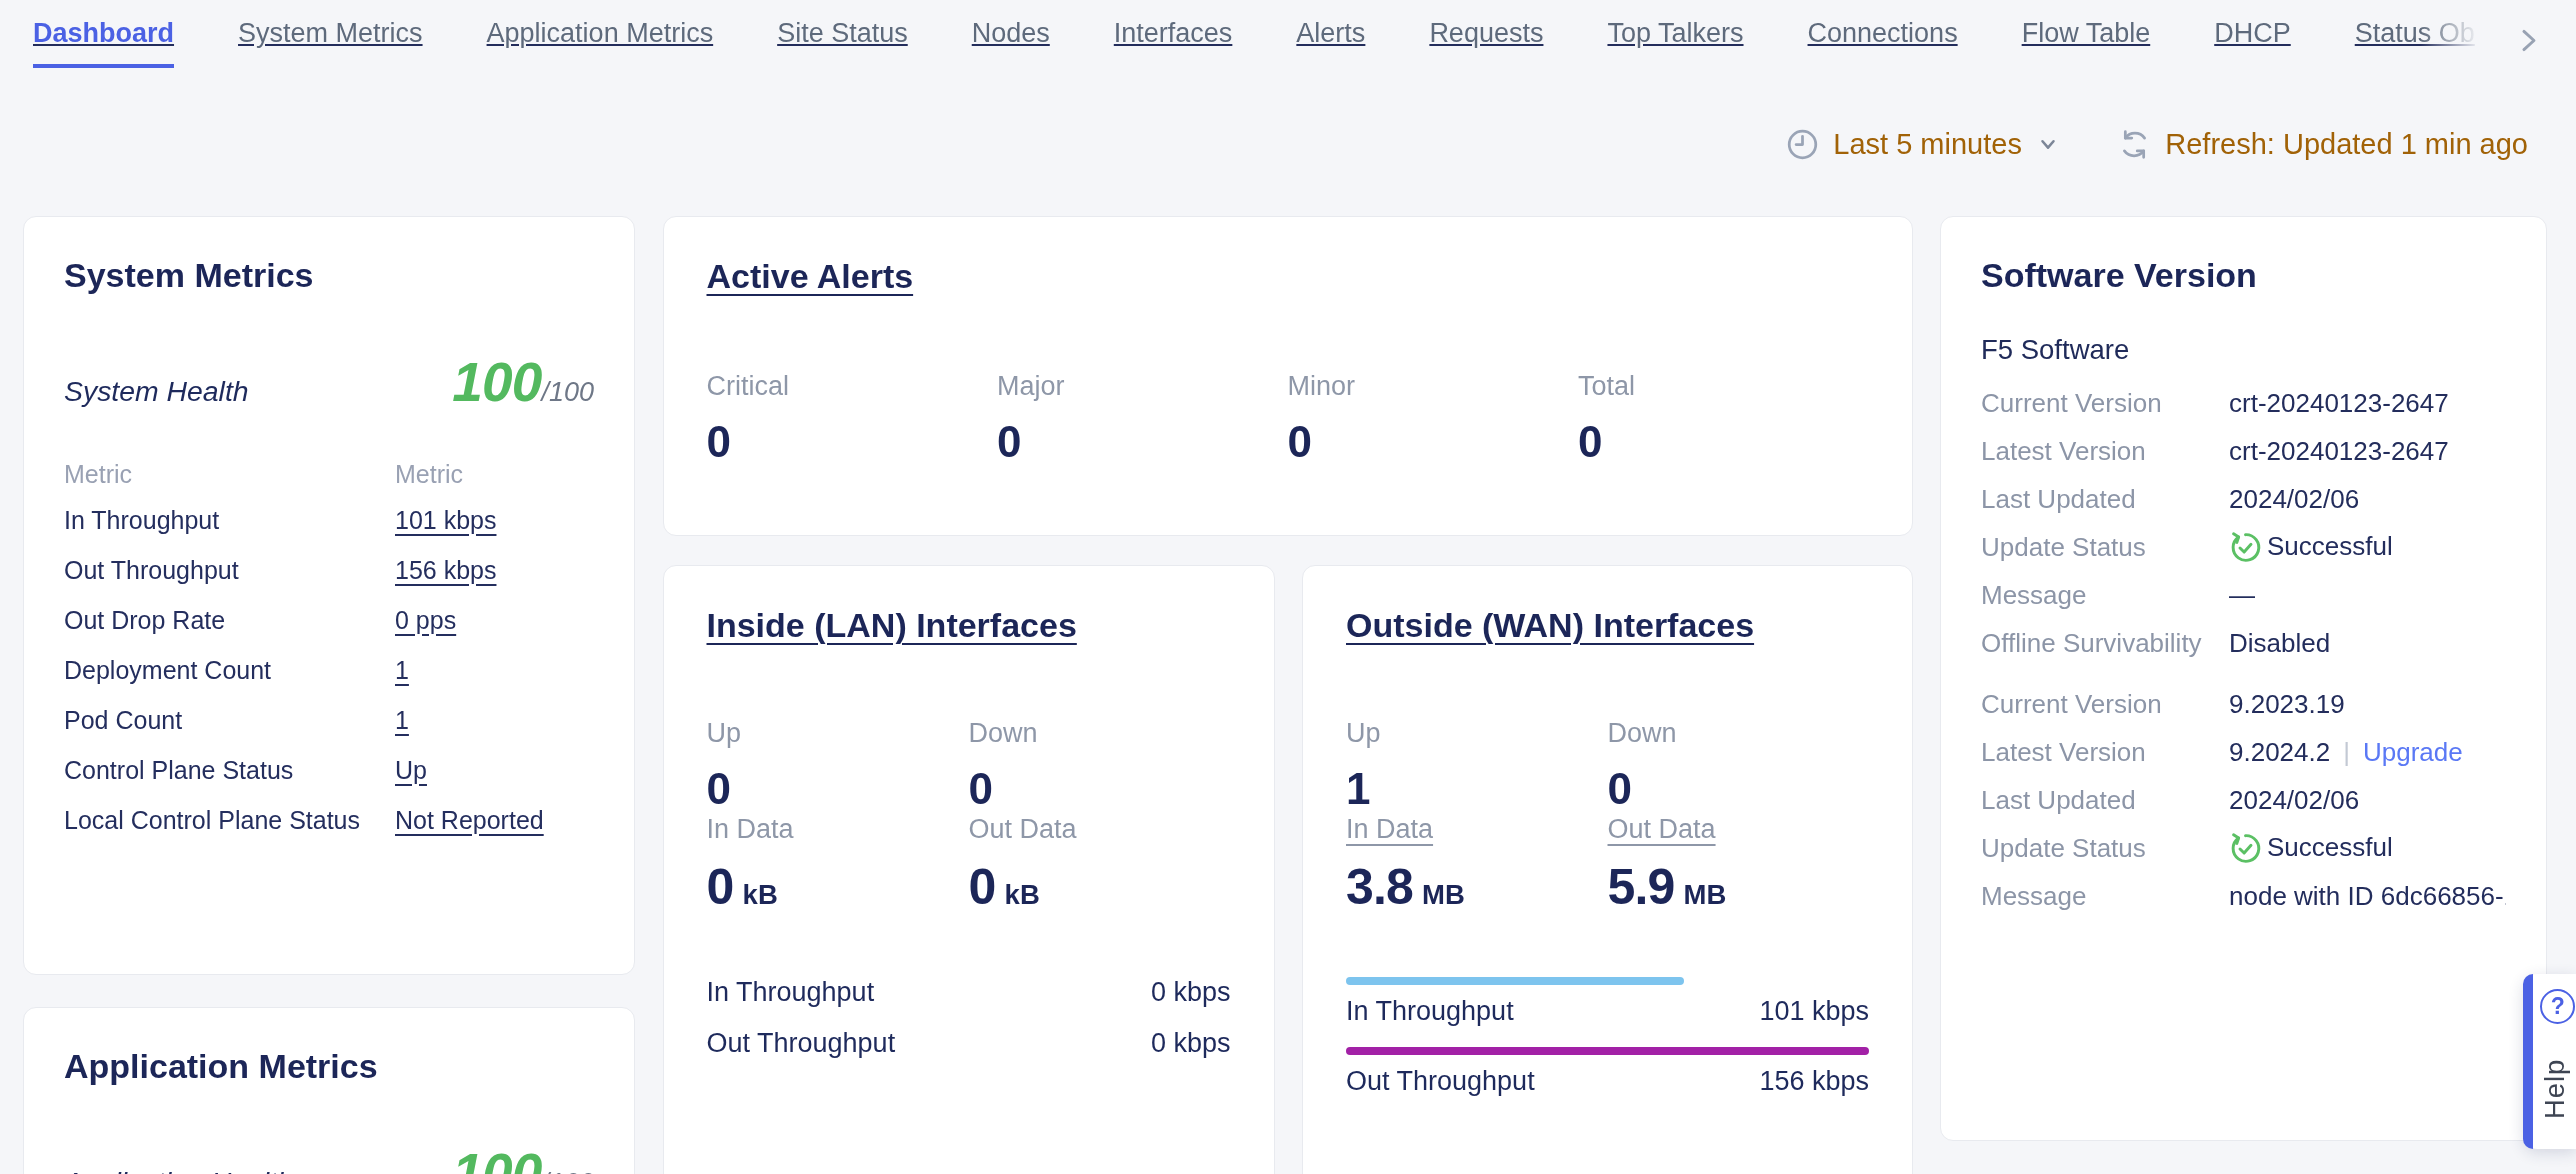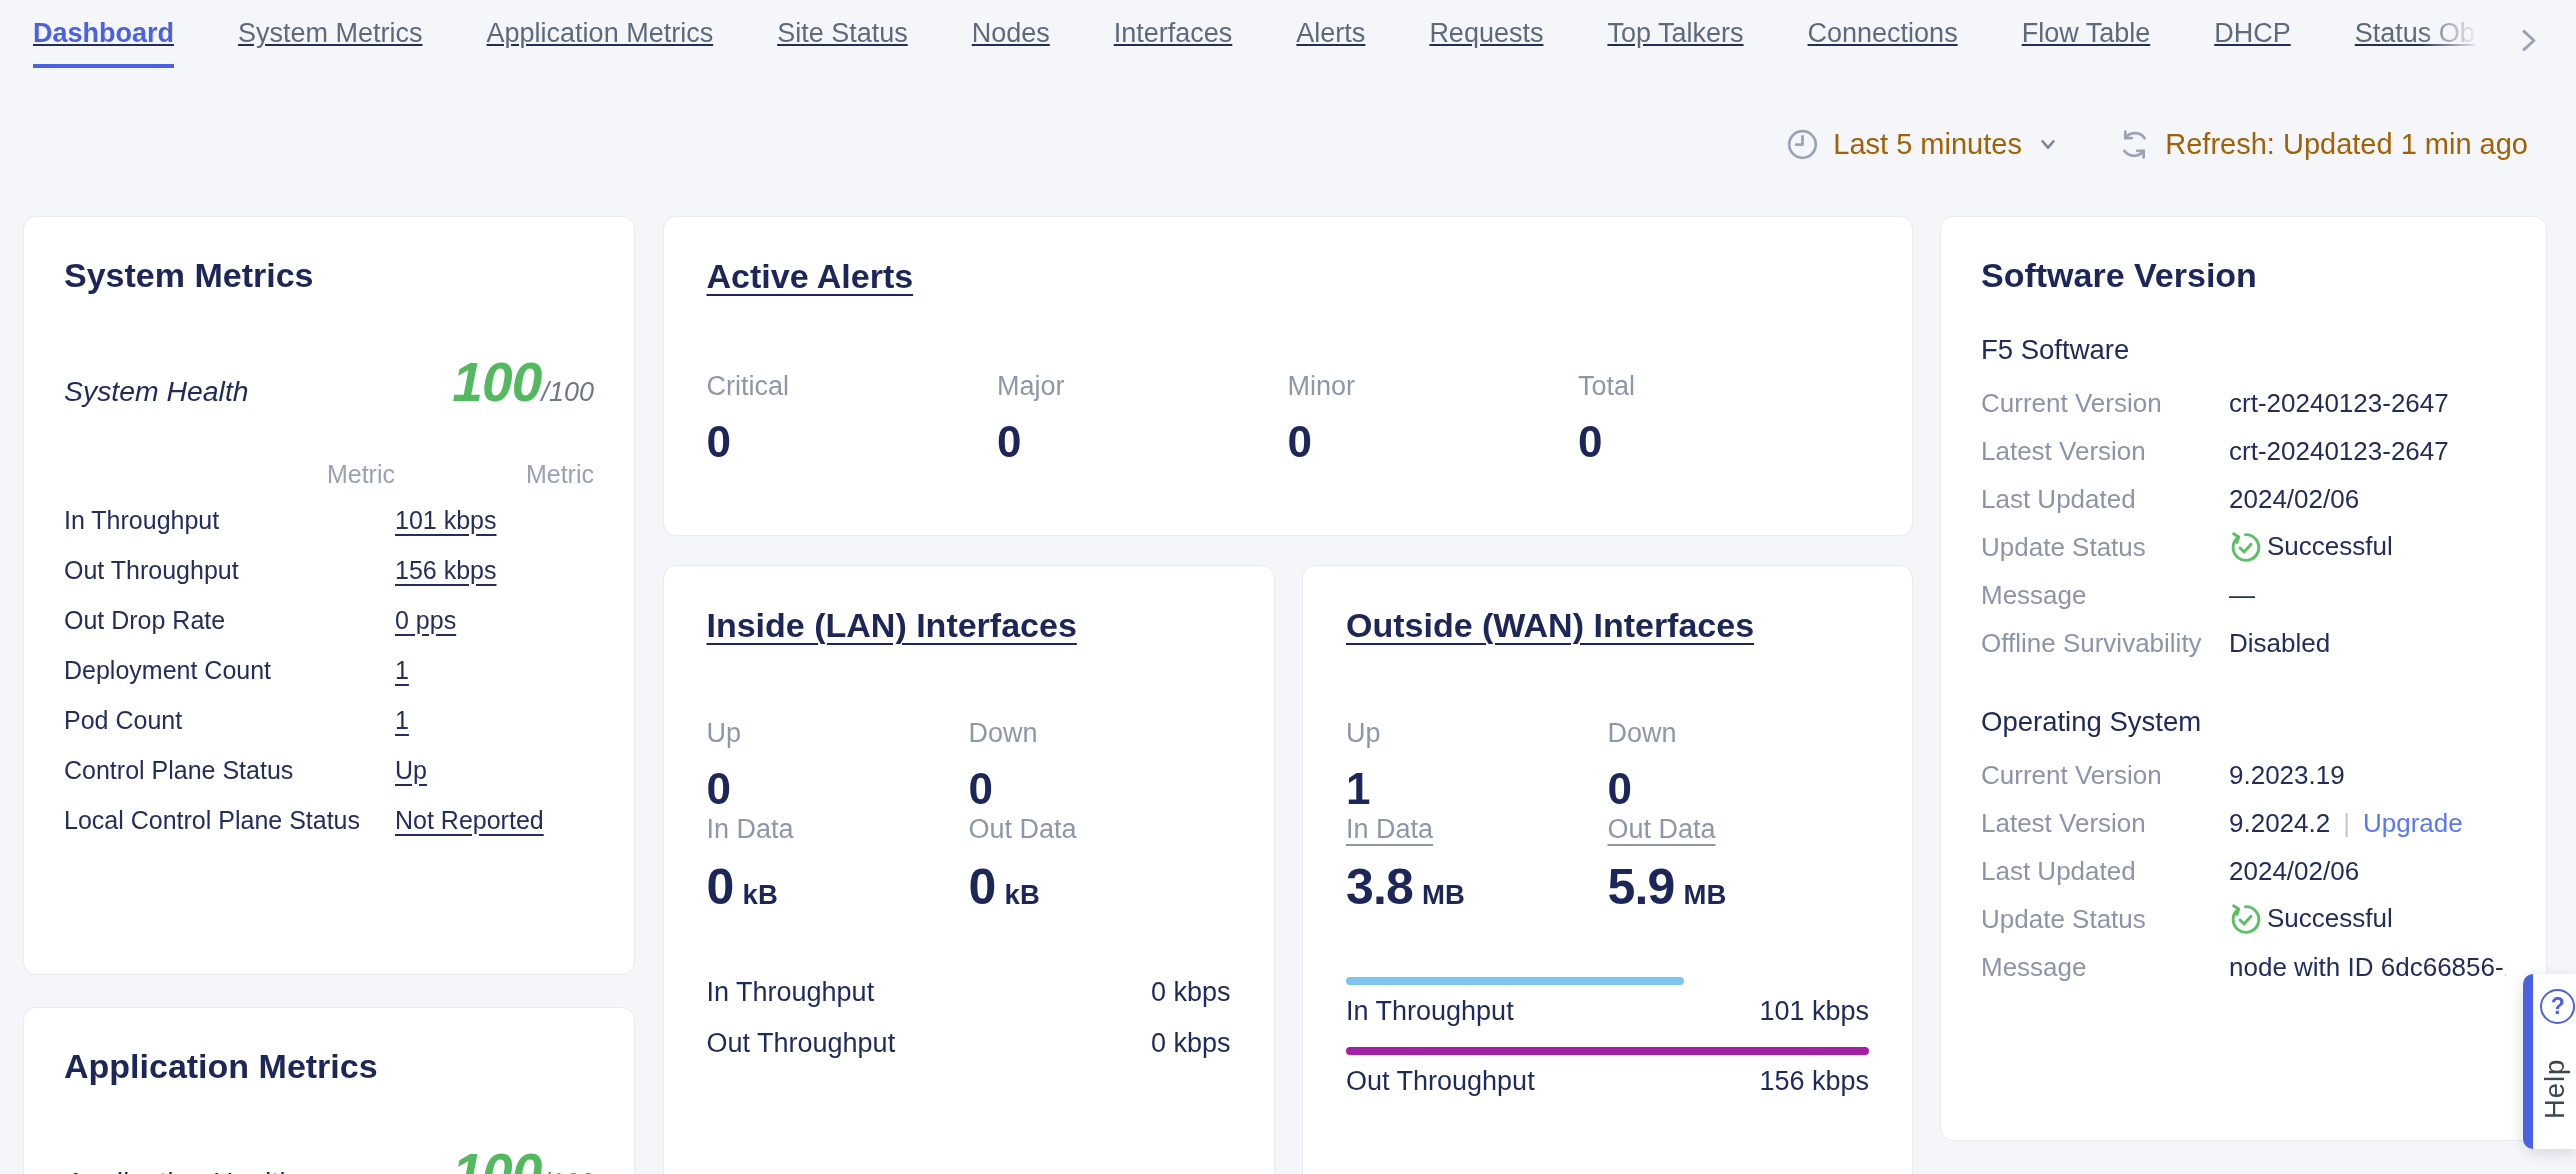--- a/index.html
+++ b/index.html
@@ -33,21 +33,21 @@
     text-decoration-thickness:1.8px; cursor:pointer; }
   
   .sm-card { height:759px; margin-bottom:32px; }
   .am-card { height:294px; }
   .health-row { display:flex; justify-content:space-between; align-items:baseline; margin-top:55px;font-style:italic; }
   .health-label { font-size:28.4px; color:#1E2A5C; }
   .health-score { font-size:55px; font-weight:700; color:#53B95F; letter-spacing:-0.9px; }
   .health-denom { font-size:27px; color:#6E7787; font-weight:400; }
   .m-table { margin-top:39px; }
   .m-row { display:grid; grid-template-columns:331px 1fr; align-items:center; height:50px; }
-  .m-head { height:42px;text-align:right; }
+  .m-head { height:42px; }
   .m-head span { font-size:25px; color:#99A1B3; }
   .m-label { font-size:25px; color:#242E5E; }
   .m-value { font-size:25px; color:#242E5E; text-decoration:underline;
     text-underline-offset:4.6px; cursor:pointer; }
   
   .alerts-card { height:320px; margin-bottom:29px; padding:40px 43px; }
   .alerts-grid { margin-top:75px; display:grid; grid-template-columns:repeat(4,1fr); }
   .stat-label { font-size:27px; color:#8E97A8; }
   .stat-label.link { text-decoration:underline; text-underline-offset:5.5px; cursor:pointer; }
   .stat-value { margin-top:14.7px; font-size:44px; font-weight:700; color:#1C2658; }
@@ -357,21 +357,20 @@
         <div class="sw-row">
           <span class="sw-label">Message</span>
           <span class="sw-value">—</span>
         </div>
         <div class="sw-row">
           <span class="sw-label">Offline Survivability</span>
           <span class="sw-value">Disabled</span>
         </div>
       </div>
 
-      <div class="sw-section">Operating System</div>
       <div class="sw-rows">
         <div class="sw-row">
           <span class="sw-label">Current Version</span>
           <span class="sw-value">9.2023.19</span>
         </div>
         <div class="sw-row">
           <span class="sw-label">Latest Version</span>
           <span class="sw-value">
             <span>9.2024.2</span>
             <span class="sw-sep">|</span>

